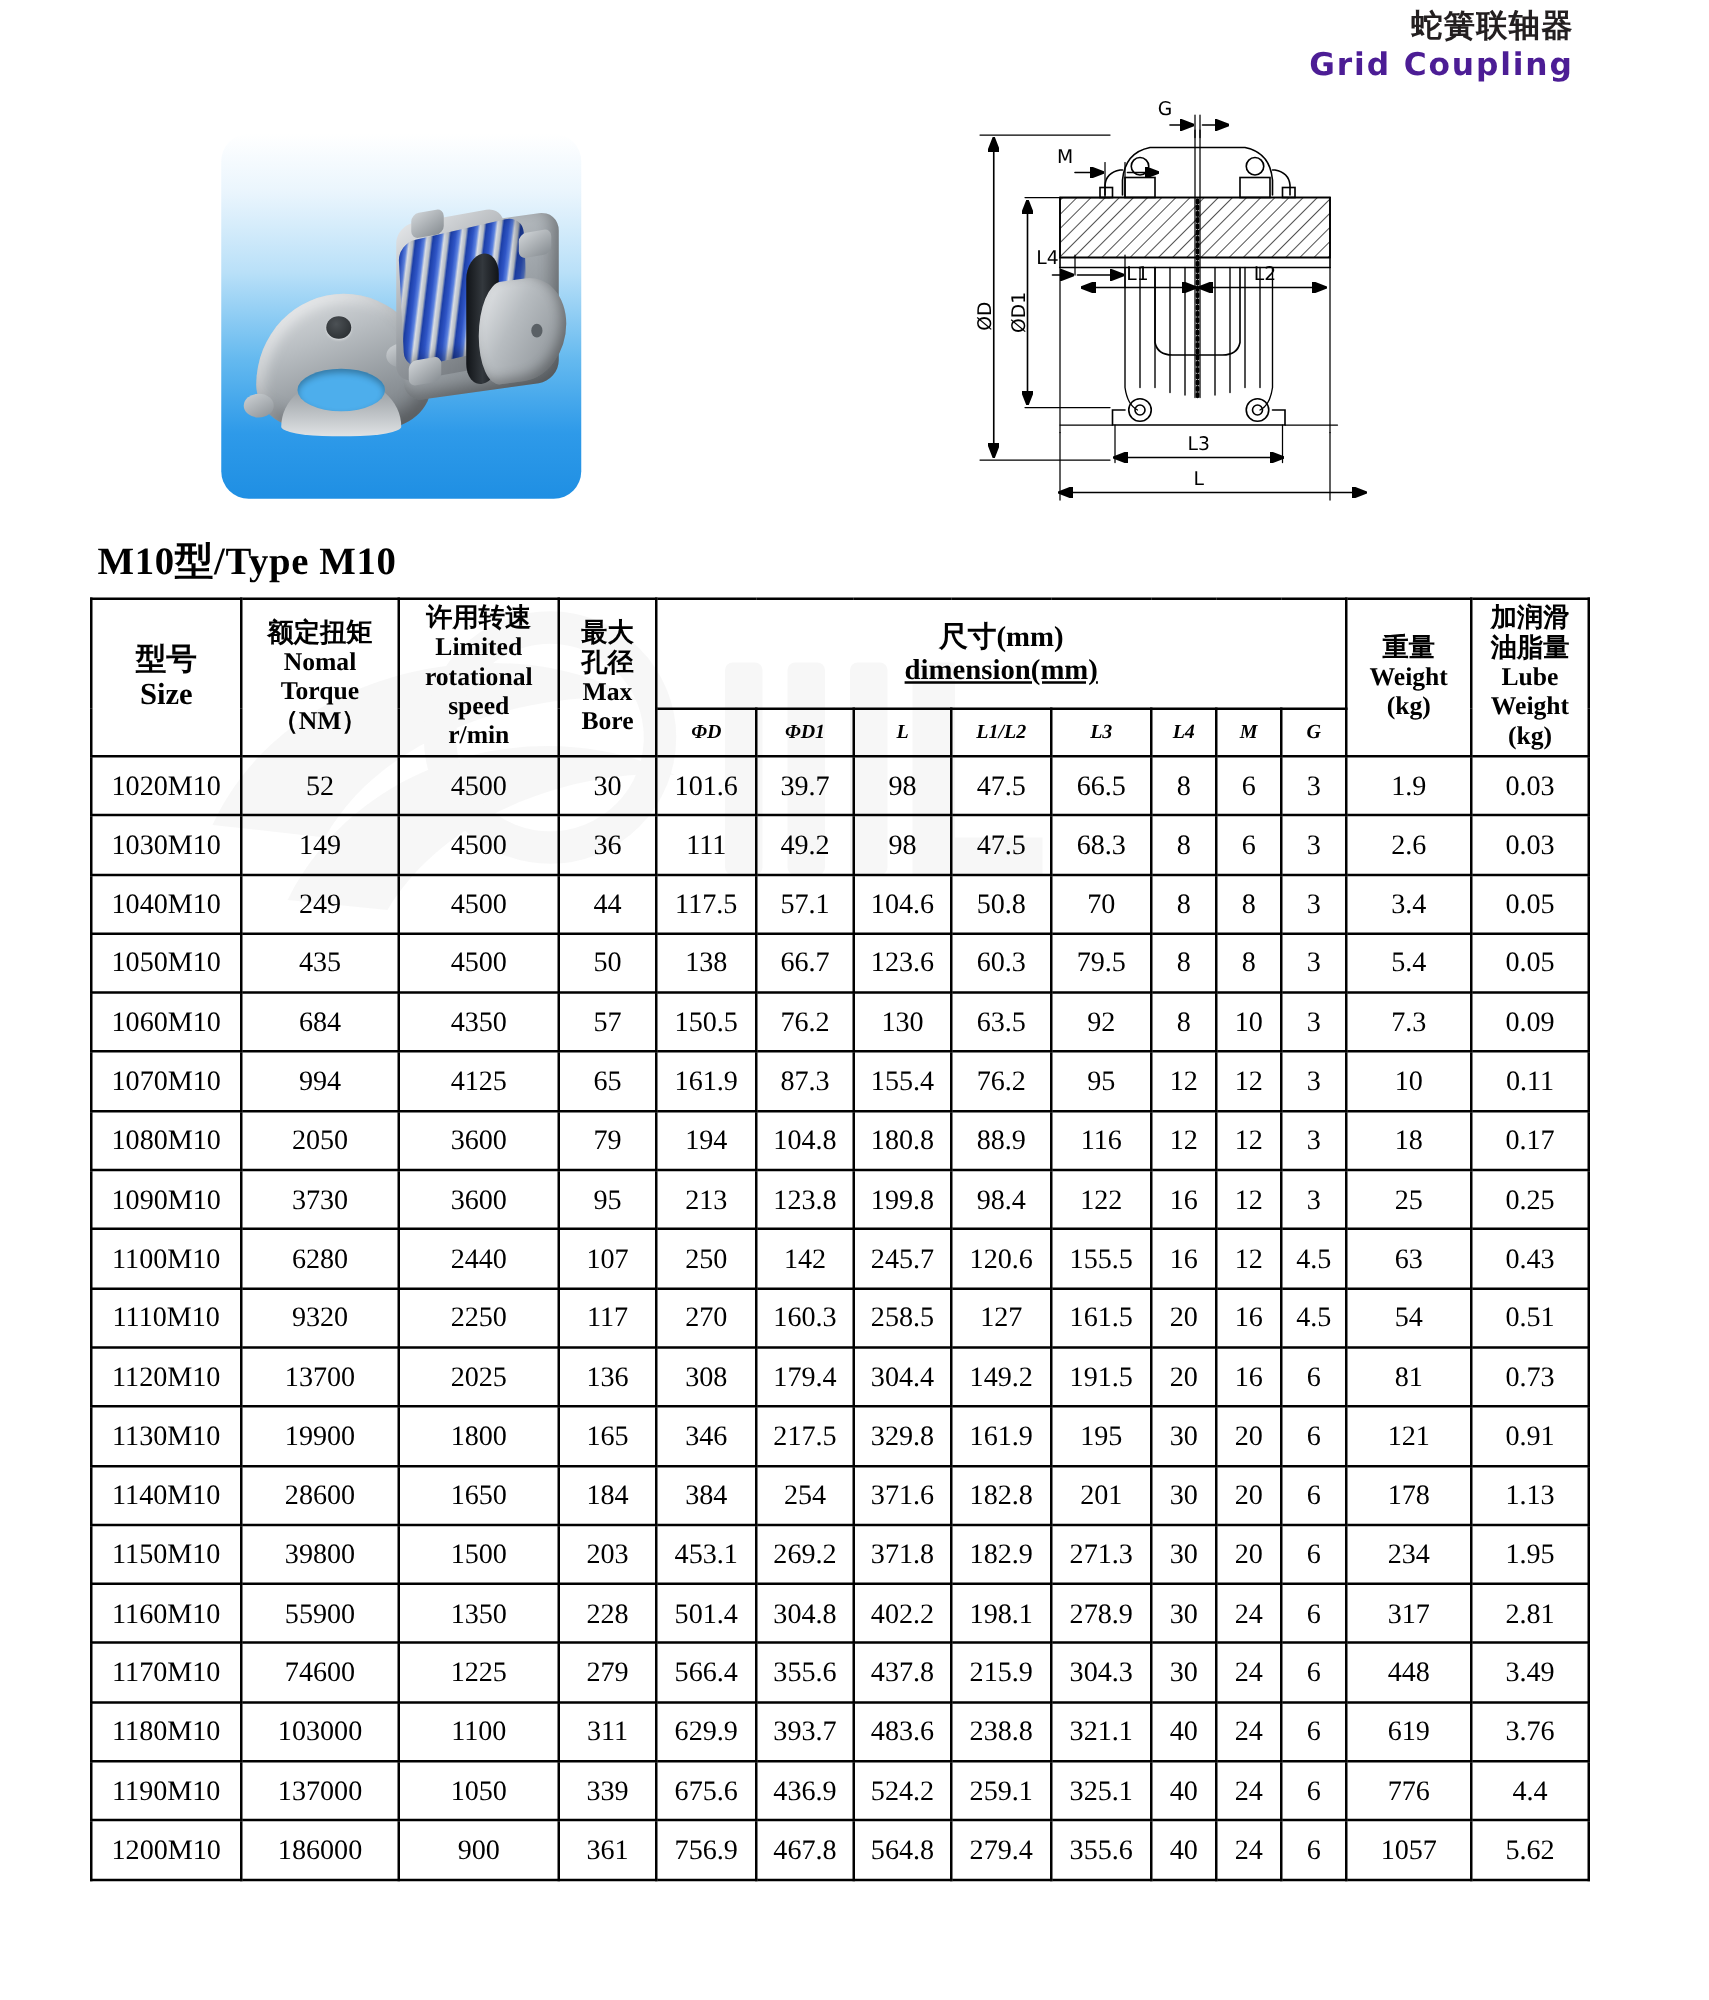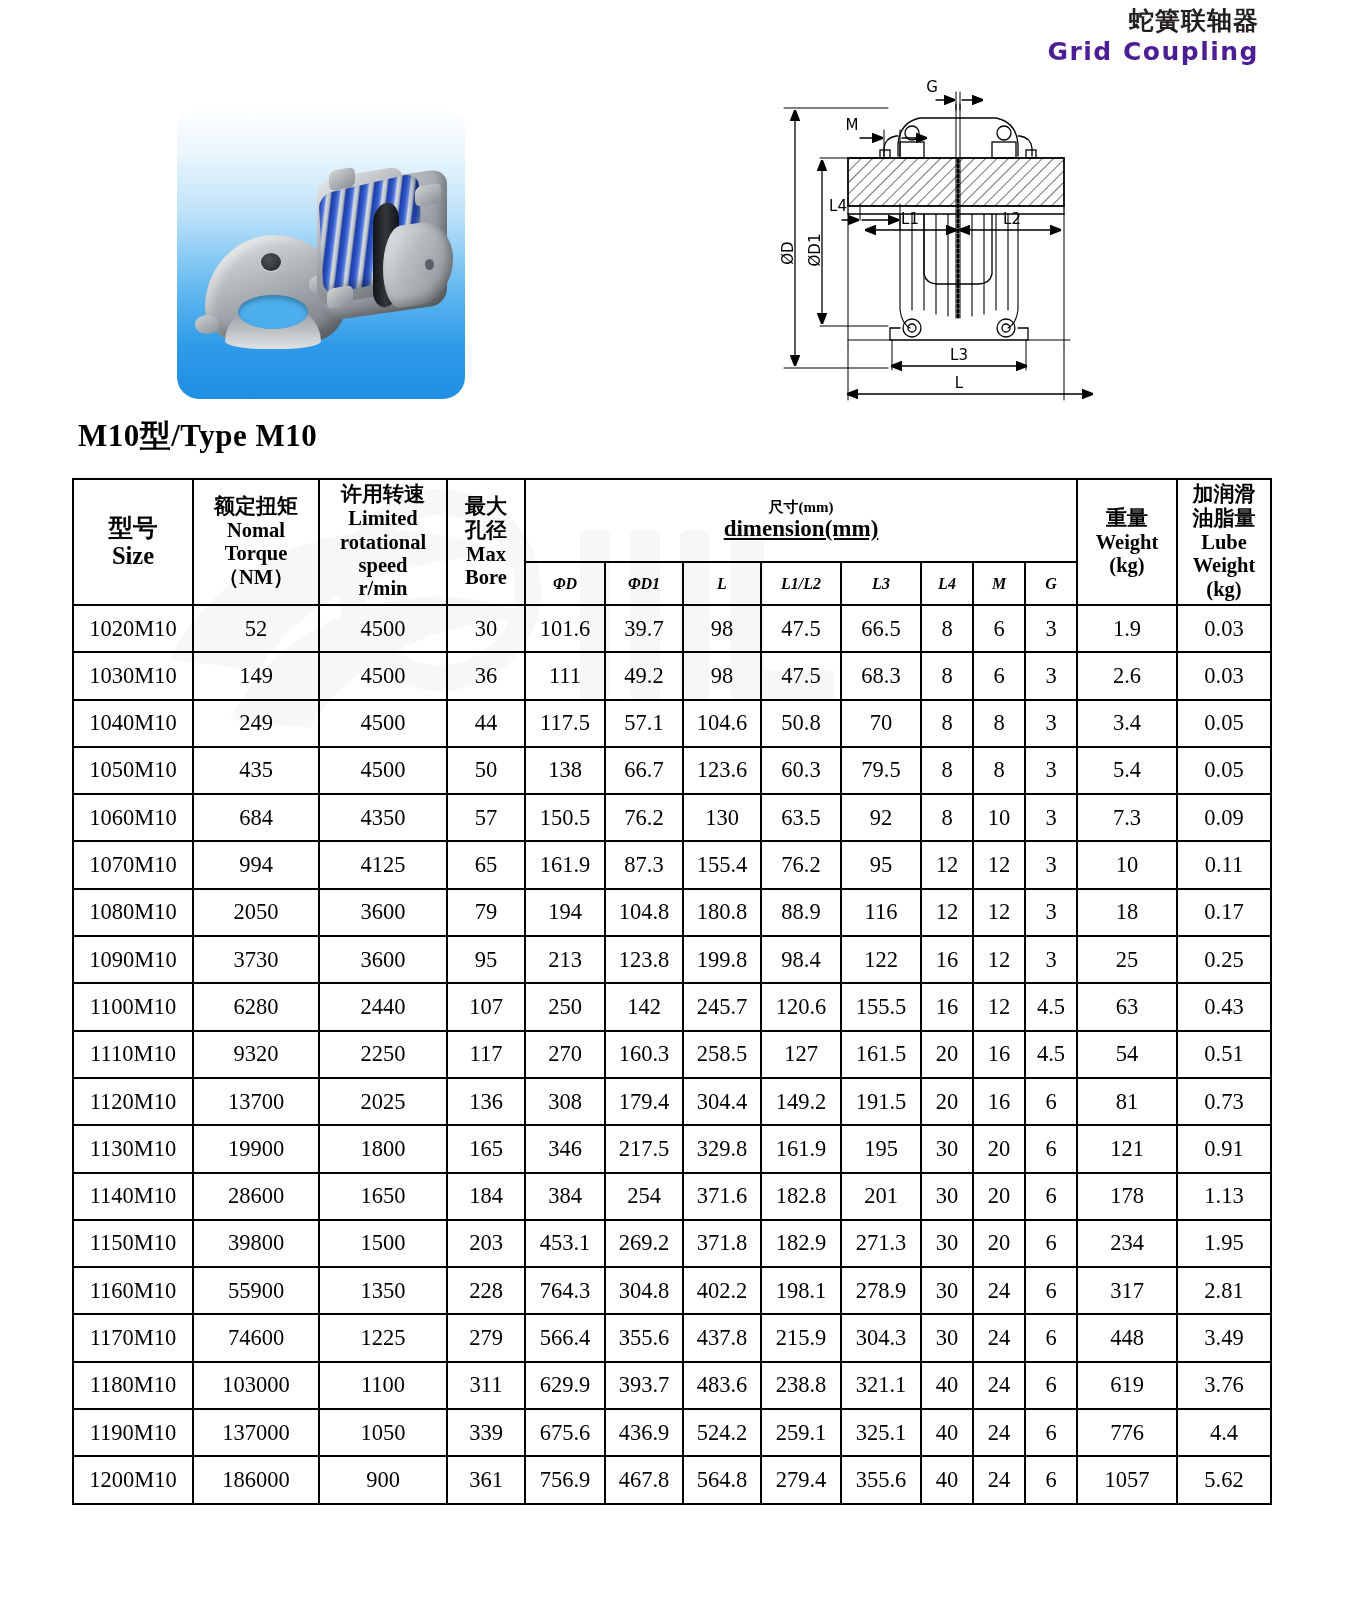--- a/index.html
+++ b/index.html
@@ -175,21 +175,21 @@
     height: 300px;
     pointer-events: none;
     z-index: 0;
     opacity: .55;
   }
 
   
   #table-title {
     position: absolute;
     left: 78px;
-    top: 415px;
+    top: 428px;
     font-family: "Liberation Serif", serif;
     font-size: 31px;
     font-weight: bold;
     color: #000;
     letter-spacing: 0.5px;
   }
 
   
   #spec-table-wrap {
     position: absolute;
@@ -220,21 +220,21 @@
   table.spec tbody td {
     height: 47.3px;
     font-size: 22.5px;
     font-weight: normal;
     white-space: nowrap;
   }
   table.spec tbody td.size-cell { font-size: 22.5px; }
   .hd-cn { font-size: 21px; font-weight: bold; display: block; }
   .hd-en { font-size: 20.5px; font-weight: bold; display: block; }
   .hd-big { font-size: 24.5px; font-weight: bold; }
-  .hd-dim-cn { font-size: 15px; font-weight: bold; display: block; }
+  .hd-dim-cn { font-size: 23px; font-weight: bold; display: block; }
   .hd-dim-en { font-size: 23px; font-weight: bold; display: block; text-decoration: underline; }
   .hd-sub { font-size: 16px; font-weight: bold; font-style: italic; }
 </style>
 </head>
 <body>
 
 <div id="watermark">
   <svg width="780" height="300" viewBox="0 0 780 300" xmlns="http://www.w3.org/2000/svg">
     <g fill="#f1f1f1">
       <path d="M60 190 C 120 60, 300 30, 400 90 C 330 80, 200 110, 150 200 Z"></path>
@@ -674,21 +674,21 @@
           <td>20</td>
           <td>6</td>
           <td>234</td>
           <td>1.95</td>
         </tr>
         <tr>
           <td class="size-cell">1160M10</td>
           <td>55900</td>
           <td>1350</td>
           <td>228</td>
-          <td>764.3</td>
+          <td>501.4</td>
           <td>304.8</td>
           <td>402.2</td>
           <td>198.1</td>
           <td>278.9</td>
           <td>30</td>
           <td>24</td>
           <td>6</td>
           <td>317</td>
           <td>2.81</td>
         </tr>

